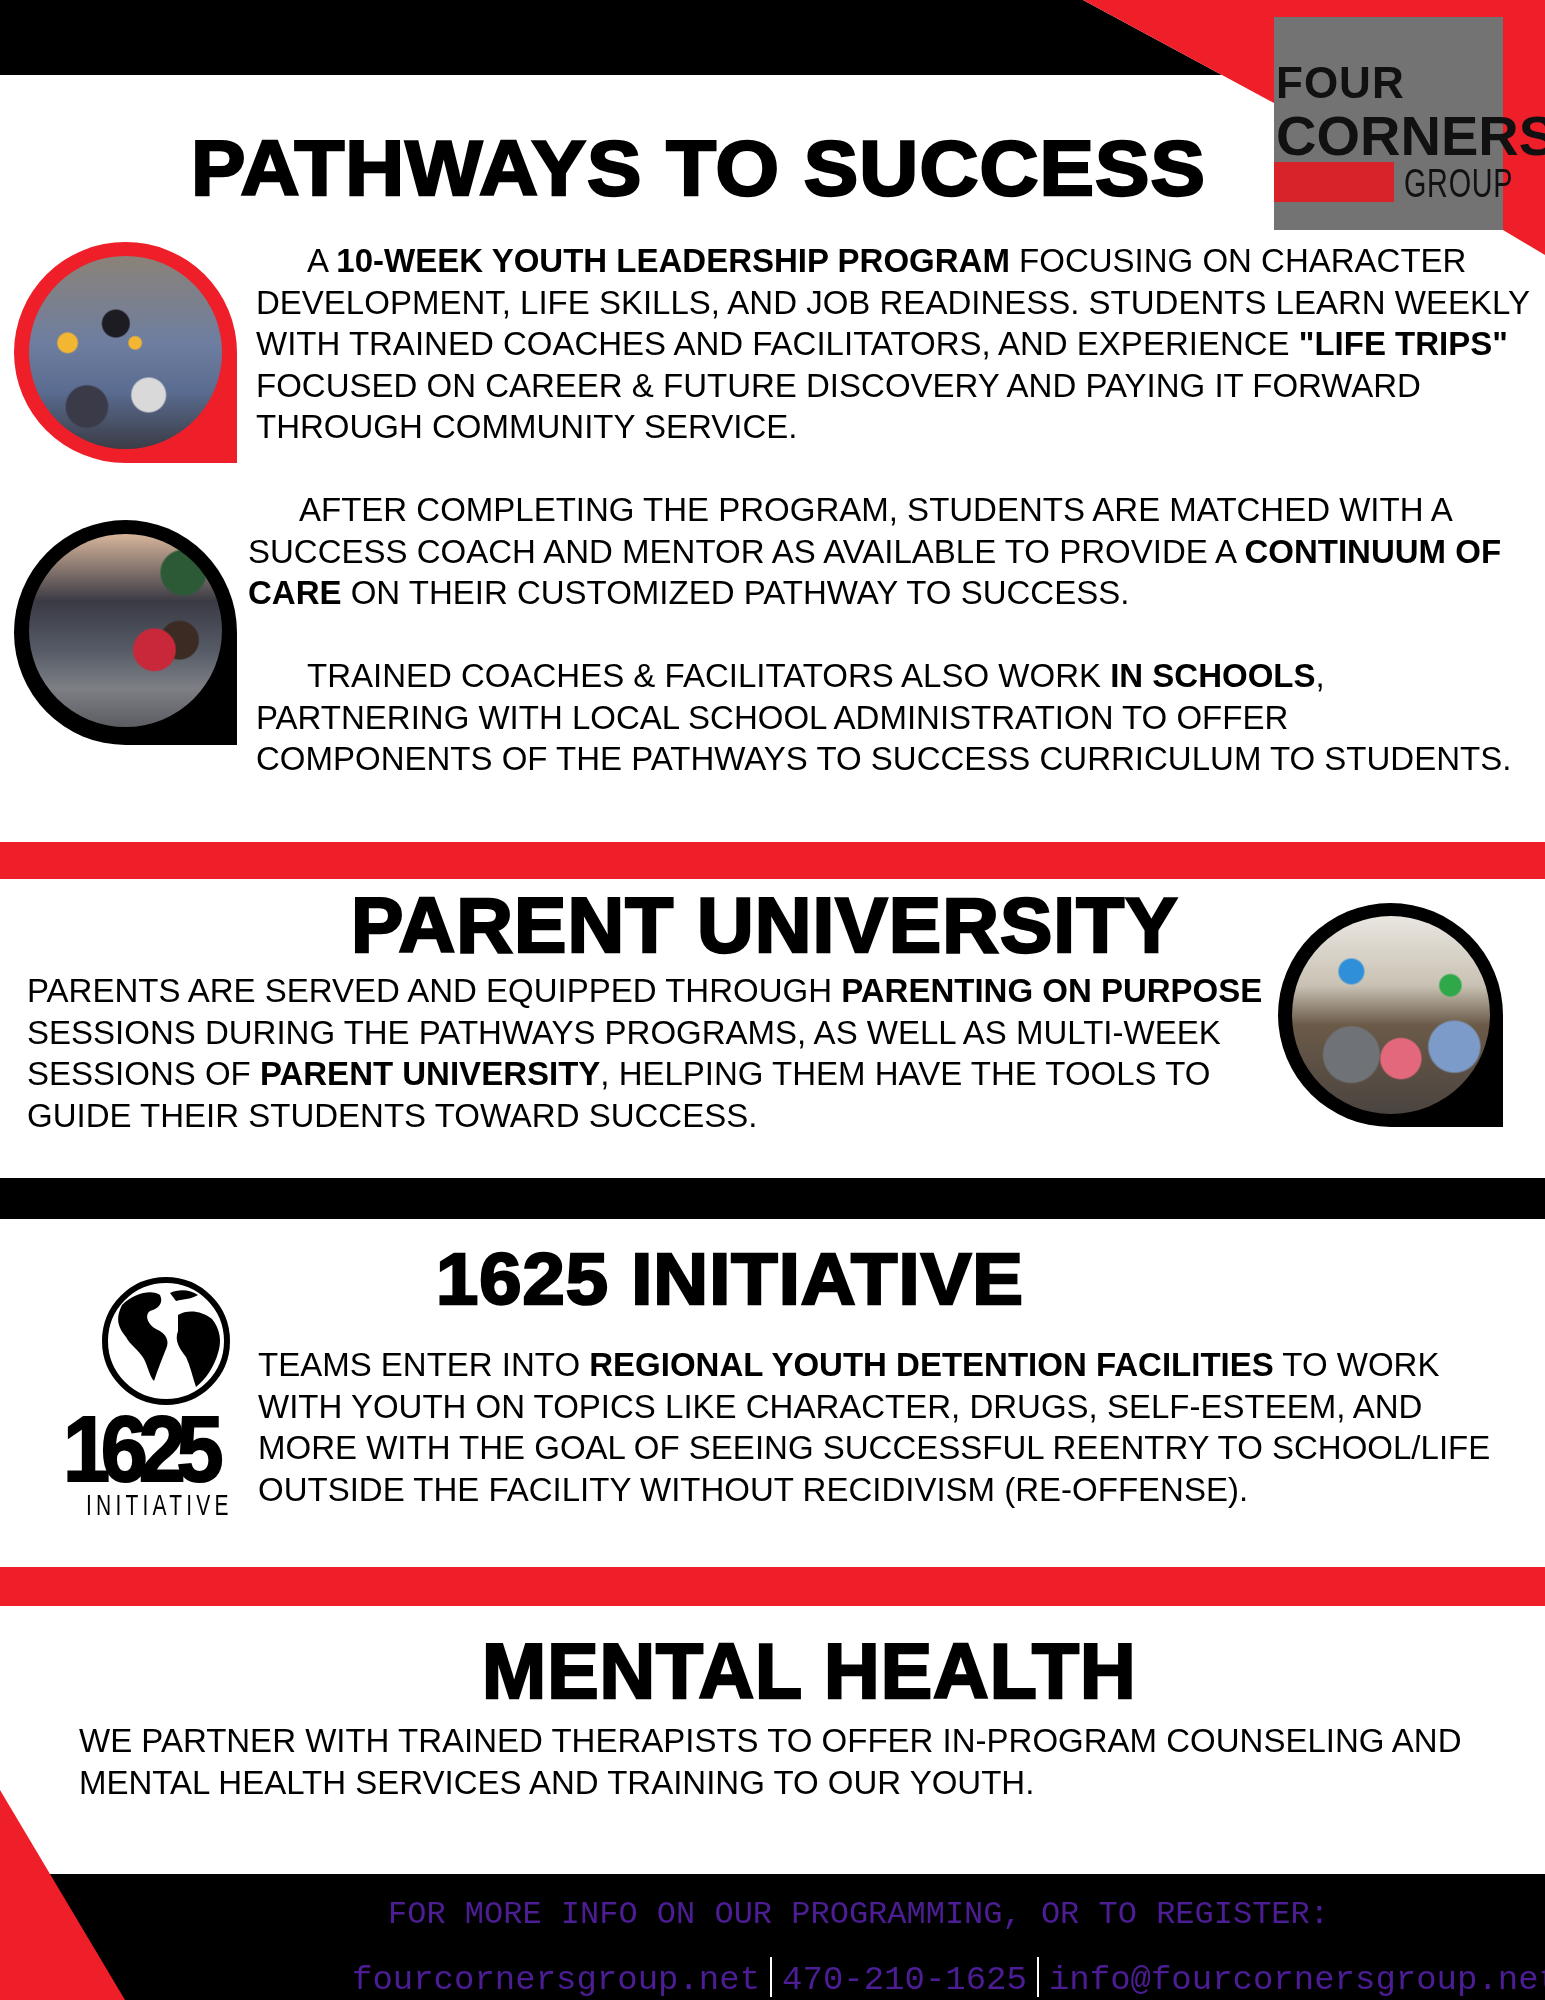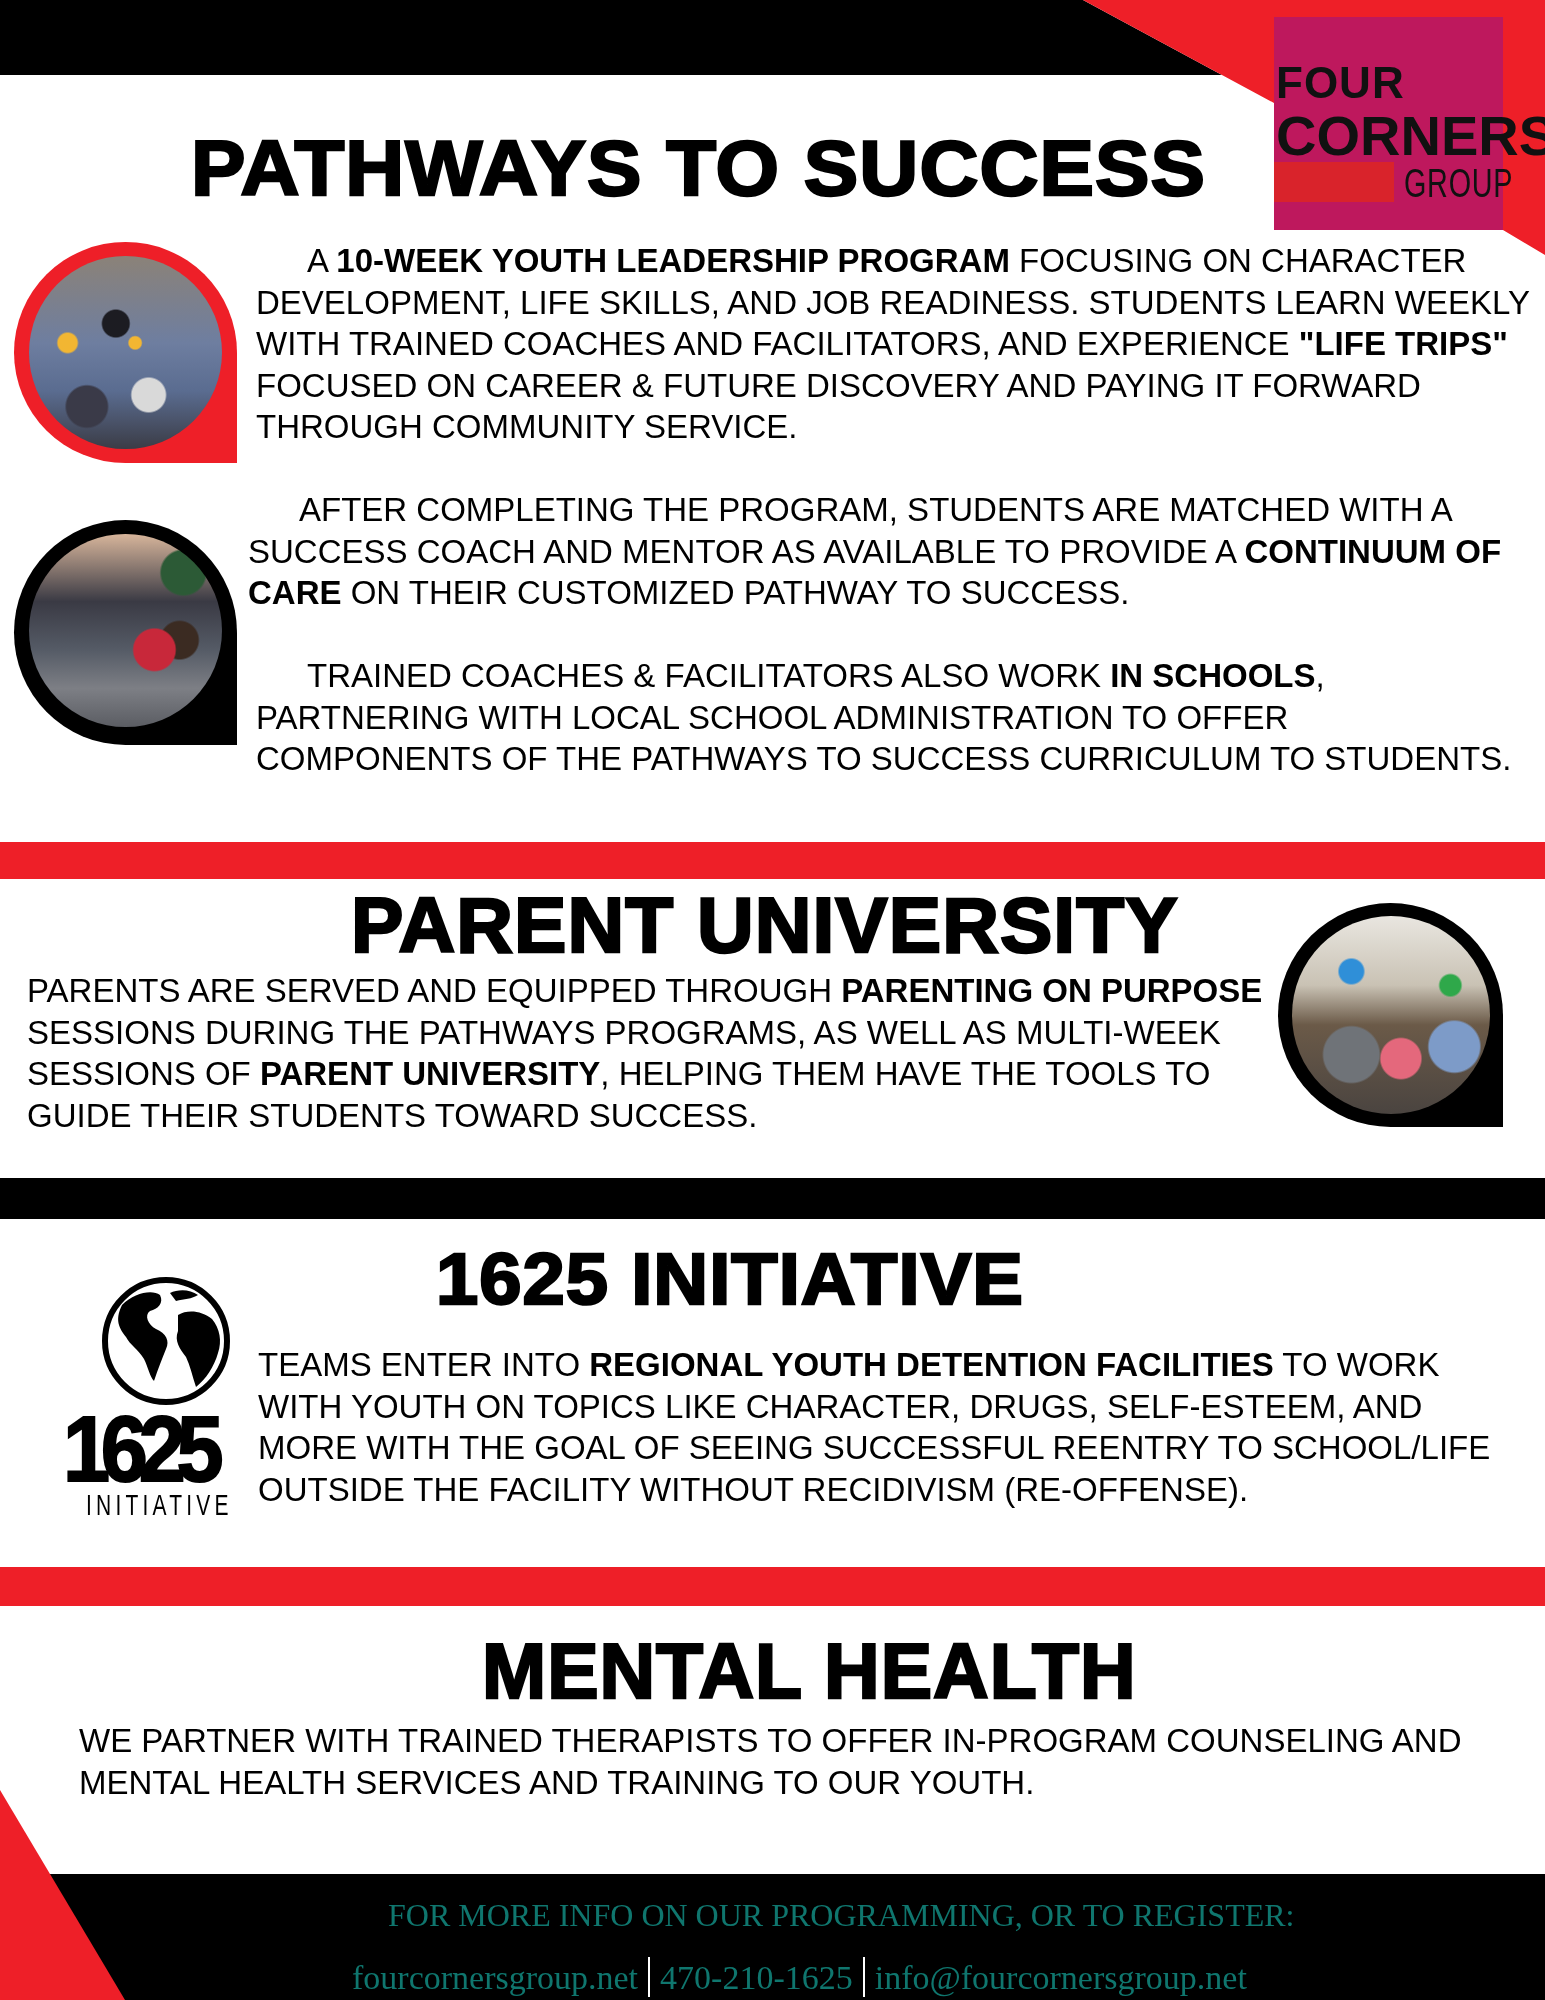--- a/index.html
+++ b/index.html
@@ -7,21 +7,21 @@
   body { position: relative; font-family: "Liberation Sans", sans-serif; color: #000; }
 
   .abs { position: absolute; }
 
   
   .top-black { left: 0; top: 0; width: 1545px; height: 75px; background: #000;
     clip-path: polygon(0 0, 1083px 0, 1222px 75px, 0 75px); }
   .top-red { left: 0; top: 0; width: 1545px; height: 255px; background: #ee1f28;
     clip-path: polygon(1083px 0, 1545px 0, 1545px 255px, 1503px 230px, 1503px 17px, 1274px 17px, 1274px 103px); }
 
-  .logo-box { left: 1274px; top: 17px; width: 229px; height: 213px; background: #be185d; }
+  .logo-box { left: 1274px; top: 17px; width: 229px; height: 213px; background: #737373; }
   .logo-line { position: absolute; left: 2px; font-family: "Liberation Sans", sans-serif; font-weight: 700; color: #111; line-height: 1; }
   .logo-four { top: 44px; font-size: 44px; letter-spacing: 1px; }
   .logo-corners { top: 91px; font-size: 56px; letter-spacing: 0px; }
   .logo-bar { position: absolute; left: 0; top: 145px; width: 120px; height: 40px; background: #d9232b; }
   .logo-group { position: absolute; left: 130px; top: 146px; font-size: 40px; font-weight: 400; color: #111;
     transform: scaleX(0.72); transform-origin: left top; line-height: 1; letter-spacing: 1px; }
 
   .heading { position: absolute; font-family: "Liberation Sans", sans-serif; font-weight: 900;
     -webkit-text-stroke: 2.5px #000; color: #000; white-space: nowrap; line-height: 1;
     transform-origin: left top; letter-spacing: 1px; }
@@ -60,21 +60,21 @@
   .globe { position: absolute; }
   .logo1625-num { position: absolute; font-family: "Liberation Sans", sans-serif; font-weight: 900;
     font-size: 92px; letter-spacing: -10px; line-height: 1; -webkit-text-stroke: 2px #000;
     transform: scaleX(0.92); transform-origin: left top; }
   .logo1625-sub { position: absolute; font-family: "Liberation Sans", sans-serif; font-size: 30px;
     letter-spacing: 6px; font-weight: 400; transform: scaleX(0.7); transform-origin: left top; line-height: 1; }
 
   .footer { left: 0; top: 1874px; width: 1545px; height: 126px; background: #000; }
   .bottom-red { left: 0; top: 1780px; width: 400px; height: 220px; background: #ee1f28;
     clip-path: polygon(0 10px, 125px 220px, 0 220px); }
-  .footer-line { position: absolute; color: #0f766e; font-family: Liberation Serif, serif; white-space: nowrap;
+  .footer-line { position: absolute; color: #4c1d95; font-family: Liberation Mono, monospace; white-space: nowrap;
     line-height: 1; }
   .footer-l1 { left: 388px; top: 1899px; font-size: 32px; }
   .footer-l2 { left: 352px; top: 1941px; font-size: 34px; margin-top: 16px; }
   .sep { display: inline-block; width: 2px; height: 40px; background: #fff; vertical-align: -8px; margin: 0 10px; }
 </style>
 </head>
 <body>
 
 <div class="abs top-black"></div>
 <div class="abs top-red"></div>

